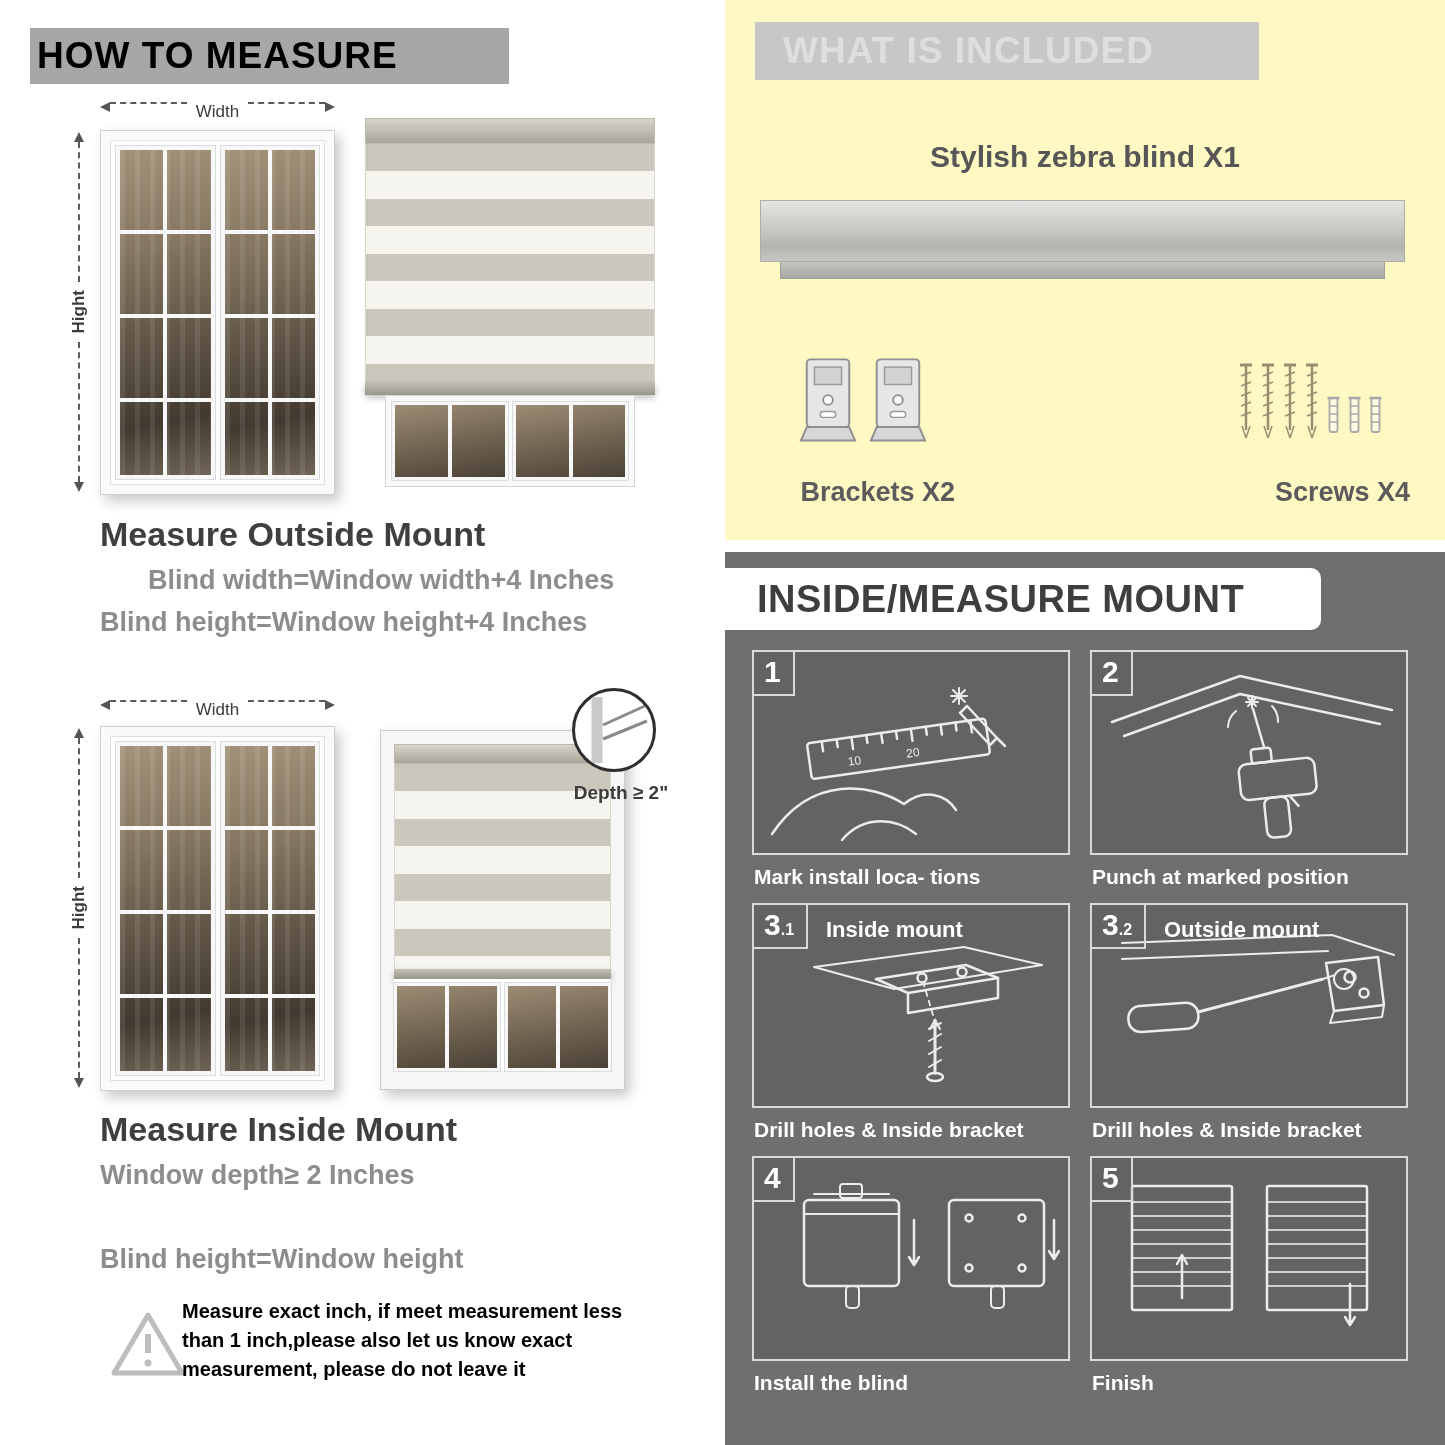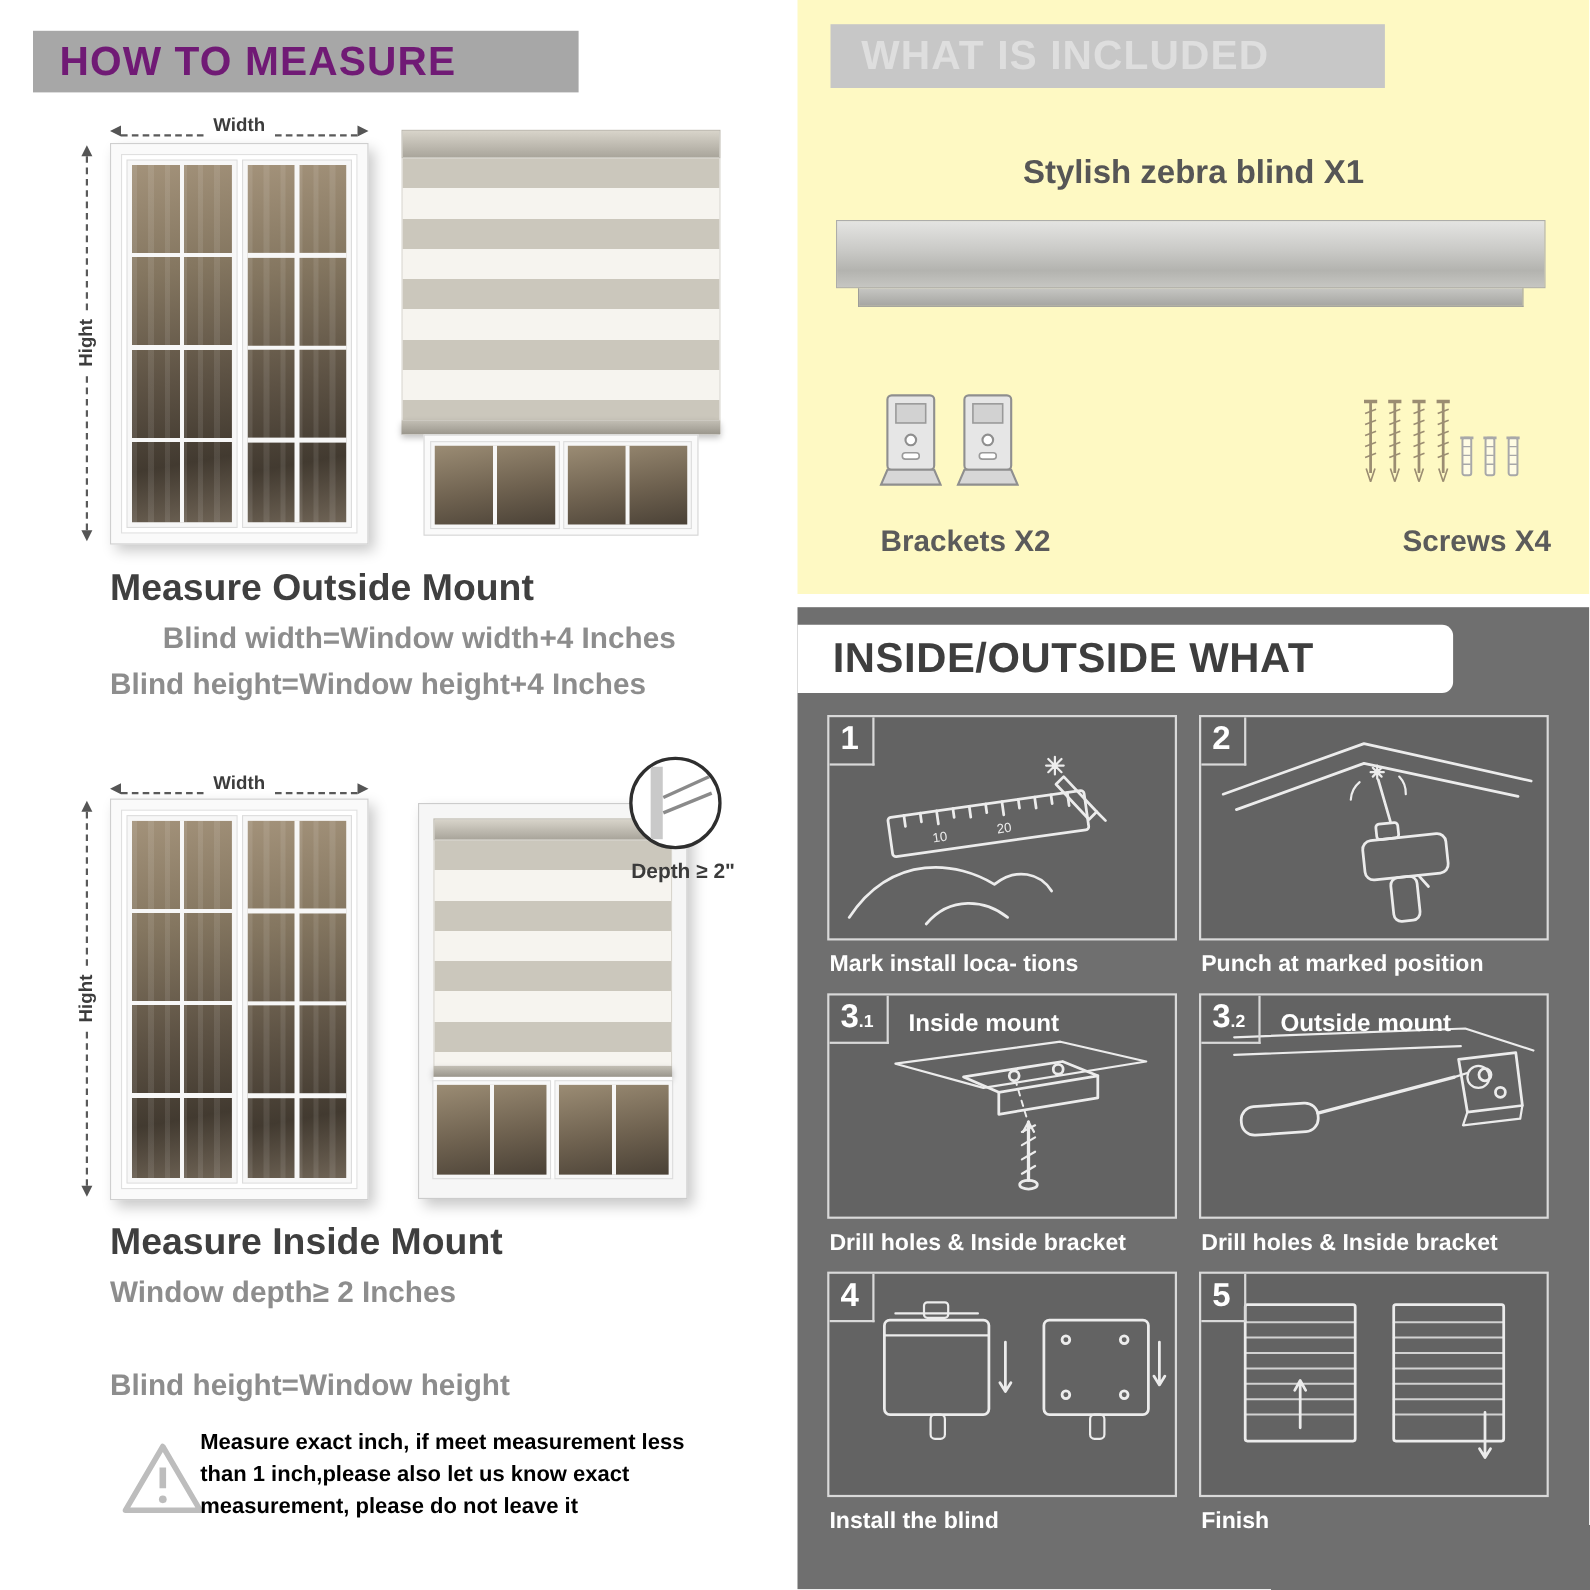--- a/index.html
+++ b/index.html
@@ -1,24 +1,24 @@
 <!DOCTYPE html>
 <html><head>
 <meta charset="utf-8">
 <style>
   html,body { margin:0; padding:0; background:#ffffff; font-family:"Liberation Sans","DejaVu Sans",sans-serif; }
   .page { position:relative; width:1445px; height:1445px; background:#ffffff; overflow:hidden; }
   .abs { position:absolute; }
 
   
   .howto-banner { position:absolute; left:30px; top:28px; width:472px; height:56px; background:#a7a7a7;
-    color:#701a75; font-size:37px; font-weight:bold; line-height:56px; padding-left:24px; letter-spacing:1px; }
-
-  
-  .dim-h { position:absolute; height:22px; display:flex; align-items:flex-end; color:#3c3c3c; font-size:17px; font-weight:bold; }
+    color:#000000; font-size:37px; font-weight:bold; line-height:56px; padding-left:7px; letter-spacing:1px; }
+
+  
+  .dim-h { position:absolute; height:22px; display:flex; align-items:flex-start; color:#3c3c3c; font-size:17px; font-weight:normal; }
   .dim-h::before { content:""; width:0; height:0; border-top:5px solid transparent; border-bottom:5px solid transparent; border-right:10px solid #555; }
   .dim-h::after  { content:""; width:0; height:0; border-top:5px solid transparent; border-bottom:5px solid transparent; border-left:10px solid #555; }
   .dim-h .line { flex:1; border-top:2px dashed #5a5a5a; height:0; }
   .dim-h .lbl { padding:0 9px; white-space:nowrap; }
 
   .dim-v { position:absolute; width:22px; display:flex; flex-direction:column; align-items:center; color:#3c3c3c; font-size:17px; font-weight:bold; }
   .dim-v::before { content:""; width:0; height:0; border-left:5px solid transparent; border-right:5px solid transparent; border-bottom:10px solid #555; }
   .dim-v::after  { content:""; width:0; height:0; border-left:5px solid transparent; border-right:5px solid transparent; border-top:10px solid #555; }
   .dim-v .line { flex:1; border-left:2px dashed #5a5a5a; width:0; }
   .dim-v .lbl { writing-mode:vertical-rl; transform:rotate(180deg); padding:8px 0; }
@@ -238,21 +238,21 @@
           <line x1="1.5" y1="4" x2="13.5" y2="4" stroke="#a8a8a8" stroke-width="2.5"></line>
           <path d="M4,12 L11,12 M4,20 L11,20 M4,28 L11,28" stroke="#a8a8a8" stroke-width="1.3" fill="none"></path>
         </svg>
       </div>
       <div class="inc-label">Screws X4</div>
     </div>
   </div>
 
   <div class="mount-panel">
     <div class="mount-banner">
-      <span>INSIDE/OUTSIDE WHAT</span>
+      <span>INSIDE/MEASURE MOUNT</span>
     </div>
   </div>
 
   <div class="step" style="left:752px; top:650px;">
     <div class="step-box">
       <div class="step-num"><span>1</span><span class="step-sub"></span></div>
       <svg class="step-art" viewBox="0 0 314 201" fill="none" stroke="#ececec" stroke-width="2.5" stroke-linecap="round" stroke-linejoin="round">
         <g transform="rotate(-8 150 100)">
           <rect x="55" y="78" width="180" height="36" rx="3"></rect>
           <path d="M70,78 L70,88 M85,78 L85,86 M100,78 L100,90 M115,78 L115,86 M130,78 L130,88 M145,78 L145,86 M160,78 L160,90 M175,78 L175,86 M190,78 L190,88 M205,78 L205,86 M220,78 L220,90"></path>

